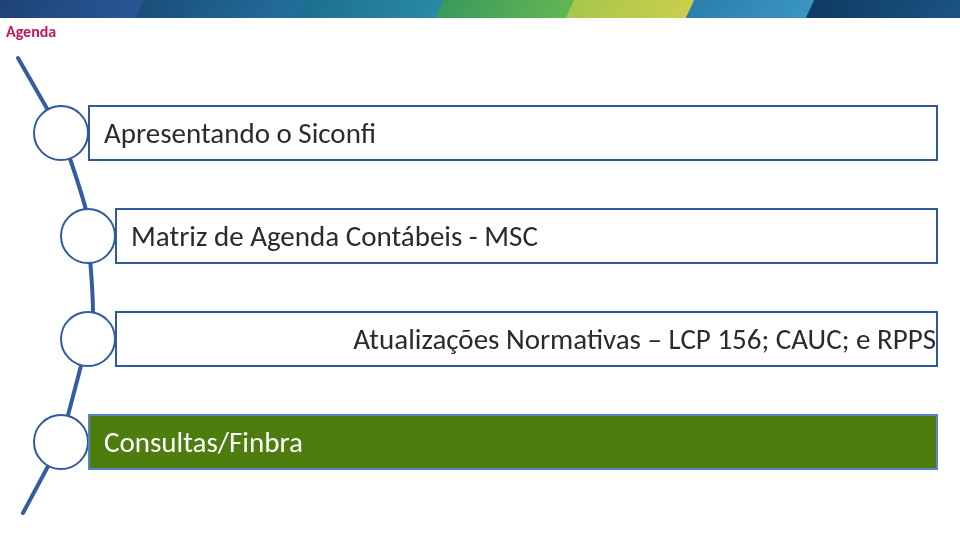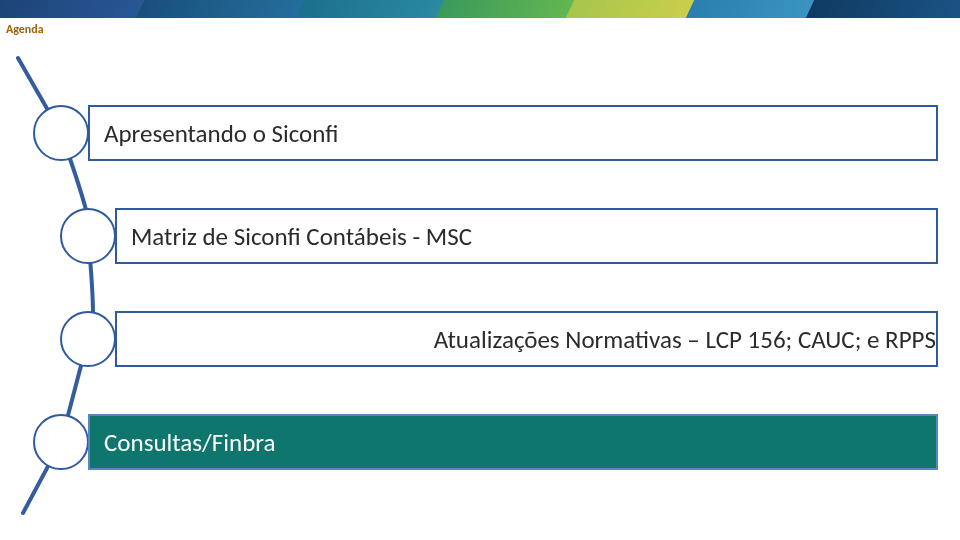--- a/index.html
+++ b/index.html
@@ -15,22 +15,22 @@
   .seg.s2 { left: 140px; width: 200px; background: linear-gradient(90deg,#1a4f7b,#2676a3); }
   .seg.s3 { left: 300px; width: 180px; background: linear-gradient(90deg,#1c6f8e,#2d92a8); }
   .seg.s4 { left: 440px; width: 170px; background: linear-gradient(90deg,#3a9a5a,#6fbf4f); }
   .seg.s5 { left: 570px; width: 160px; background: linear-gradient(90deg,#a6c64c,#d6d24a); }
   .seg.s6 { left: 690px; width: 160px; background: linear-gradient(90deg,#2a7fae,#3f9cc7); }
   .seg.s7 { left: 810px; width: 200px; background: linear-gradient(90deg,#0f3b63,#1e5b8e); }
 
   .page-title {
     position: absolute;
     left: 6px; top: 22px;
-    font-size: 12px; font-weight: 600;
-    color: #a16207;
+    font-size: 16px; font-weight: 600;
+    color: #be185d;
   }
 
   svg.connector {
     position: absolute;
     left: 0; top: 0;
     width: 960px; height: 540px;
     pointer-events: none;
   }
 
   .node {
@@ -42,25 +42,25 @@
   }
 
   .bar {
     position: absolute;
     height: 56px;
     border: 2px solid #2f5a9e;
     background: #ffffff;
     display: flex;
     align-items: center;
     padding-left: 14px;
-    font-size: 25px;
+    font-size: 29px;
     color: #2b2b2b;
   }
   .bar.active {
-    background: #0f766e;
+    background: #4d7c0f;
     border-color: #5b84c4;
     color: #ffffff;
   }
 
   
   .node.n1 { left: 33px;  top: 105px; }
   .bar.b1  { left: 88px;  top: 105px; width: 850px; }
 
   .node.n2 { left: 60px;  top: 208px; }
   .bar.b2  { left: 115px; top: 208px; width: 823px; }
@@ -95,21 +95,21 @@
            L 23 513" fill="none" stroke="#335d9f" stroke-width="4" stroke-linecap="round" stroke-linejoin="round"></path>
 </svg>
 
 <div class="node n1"></div>
 <div class="bar b1">
   <span>Apresentando o Siconfi</span>
 </div>
 
 <div class="node n2"></div>
 <div class="bar b2">
-  <span>Matriz de Siconfi Contábeis - MSC</span>
+  <span>Matriz de Agenda Contábeis - MSC</span>
 </div>
 
 <div class="node n3"></div>
 <div class="bar b3">
   <span>Atualizações Normativas – LCP 156; CAUC; e RPPS</span>
 </div>
 
 <div class="node n4"></div>
 <div class="bar b4 active">
   <span>Consultas/Finbra</span>

